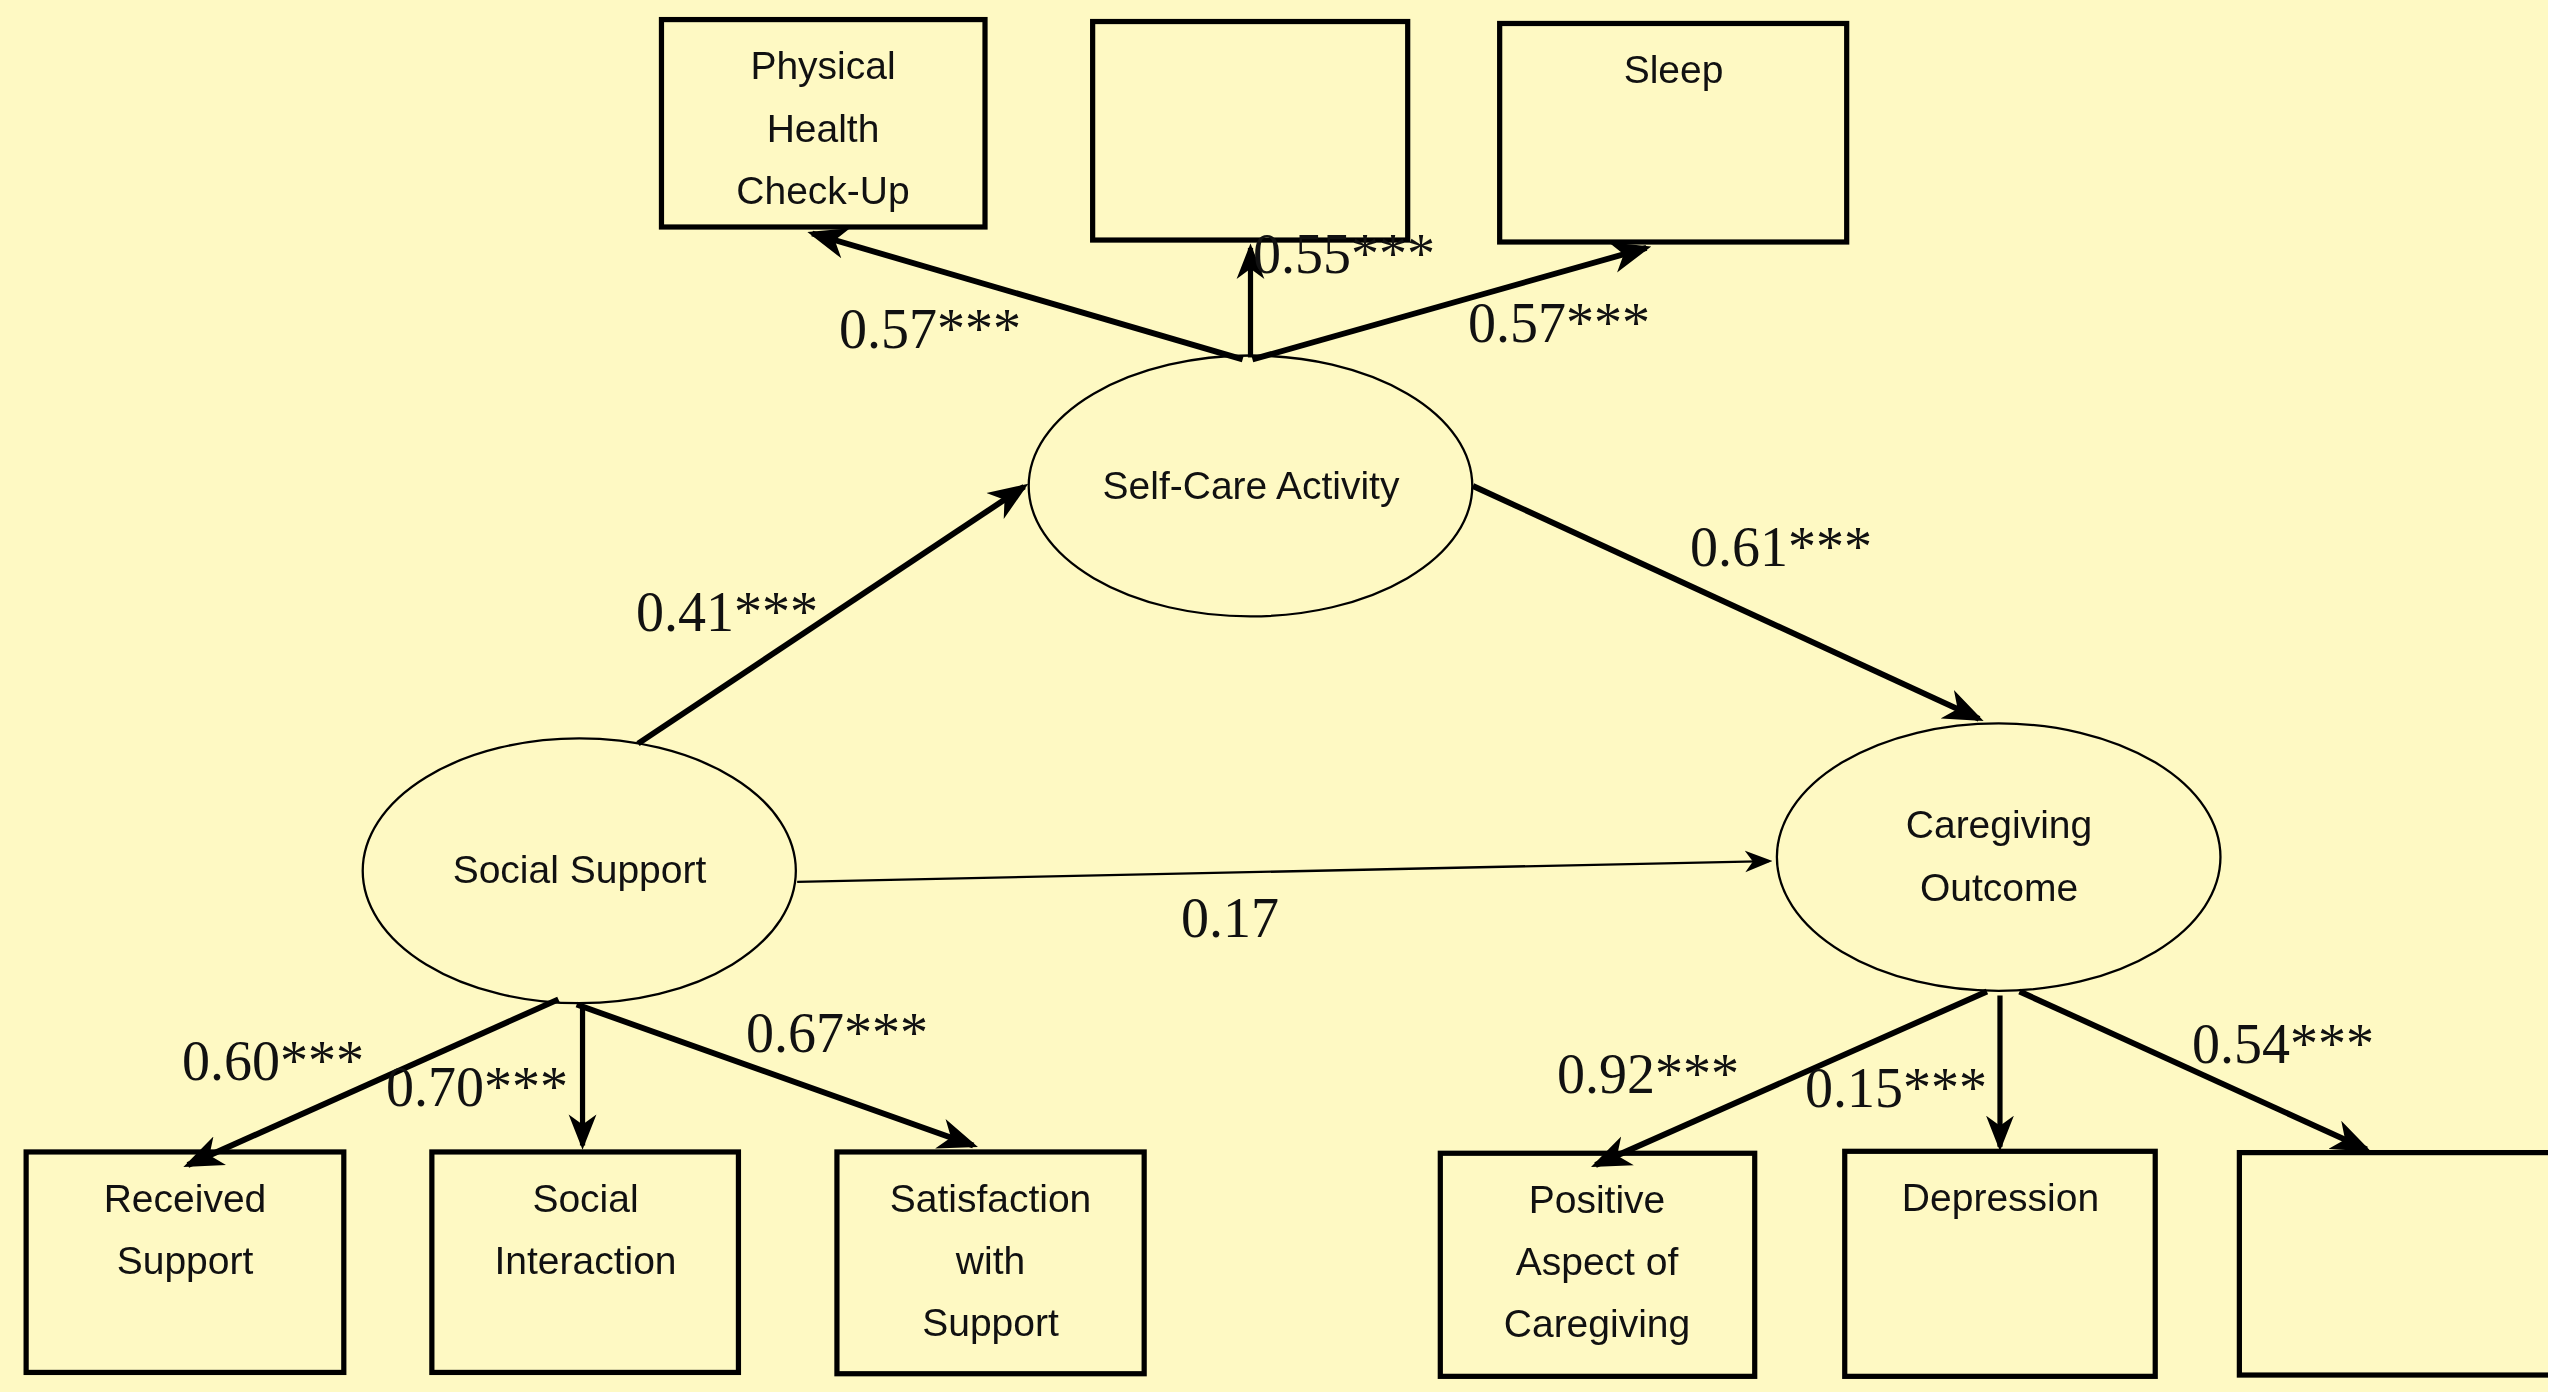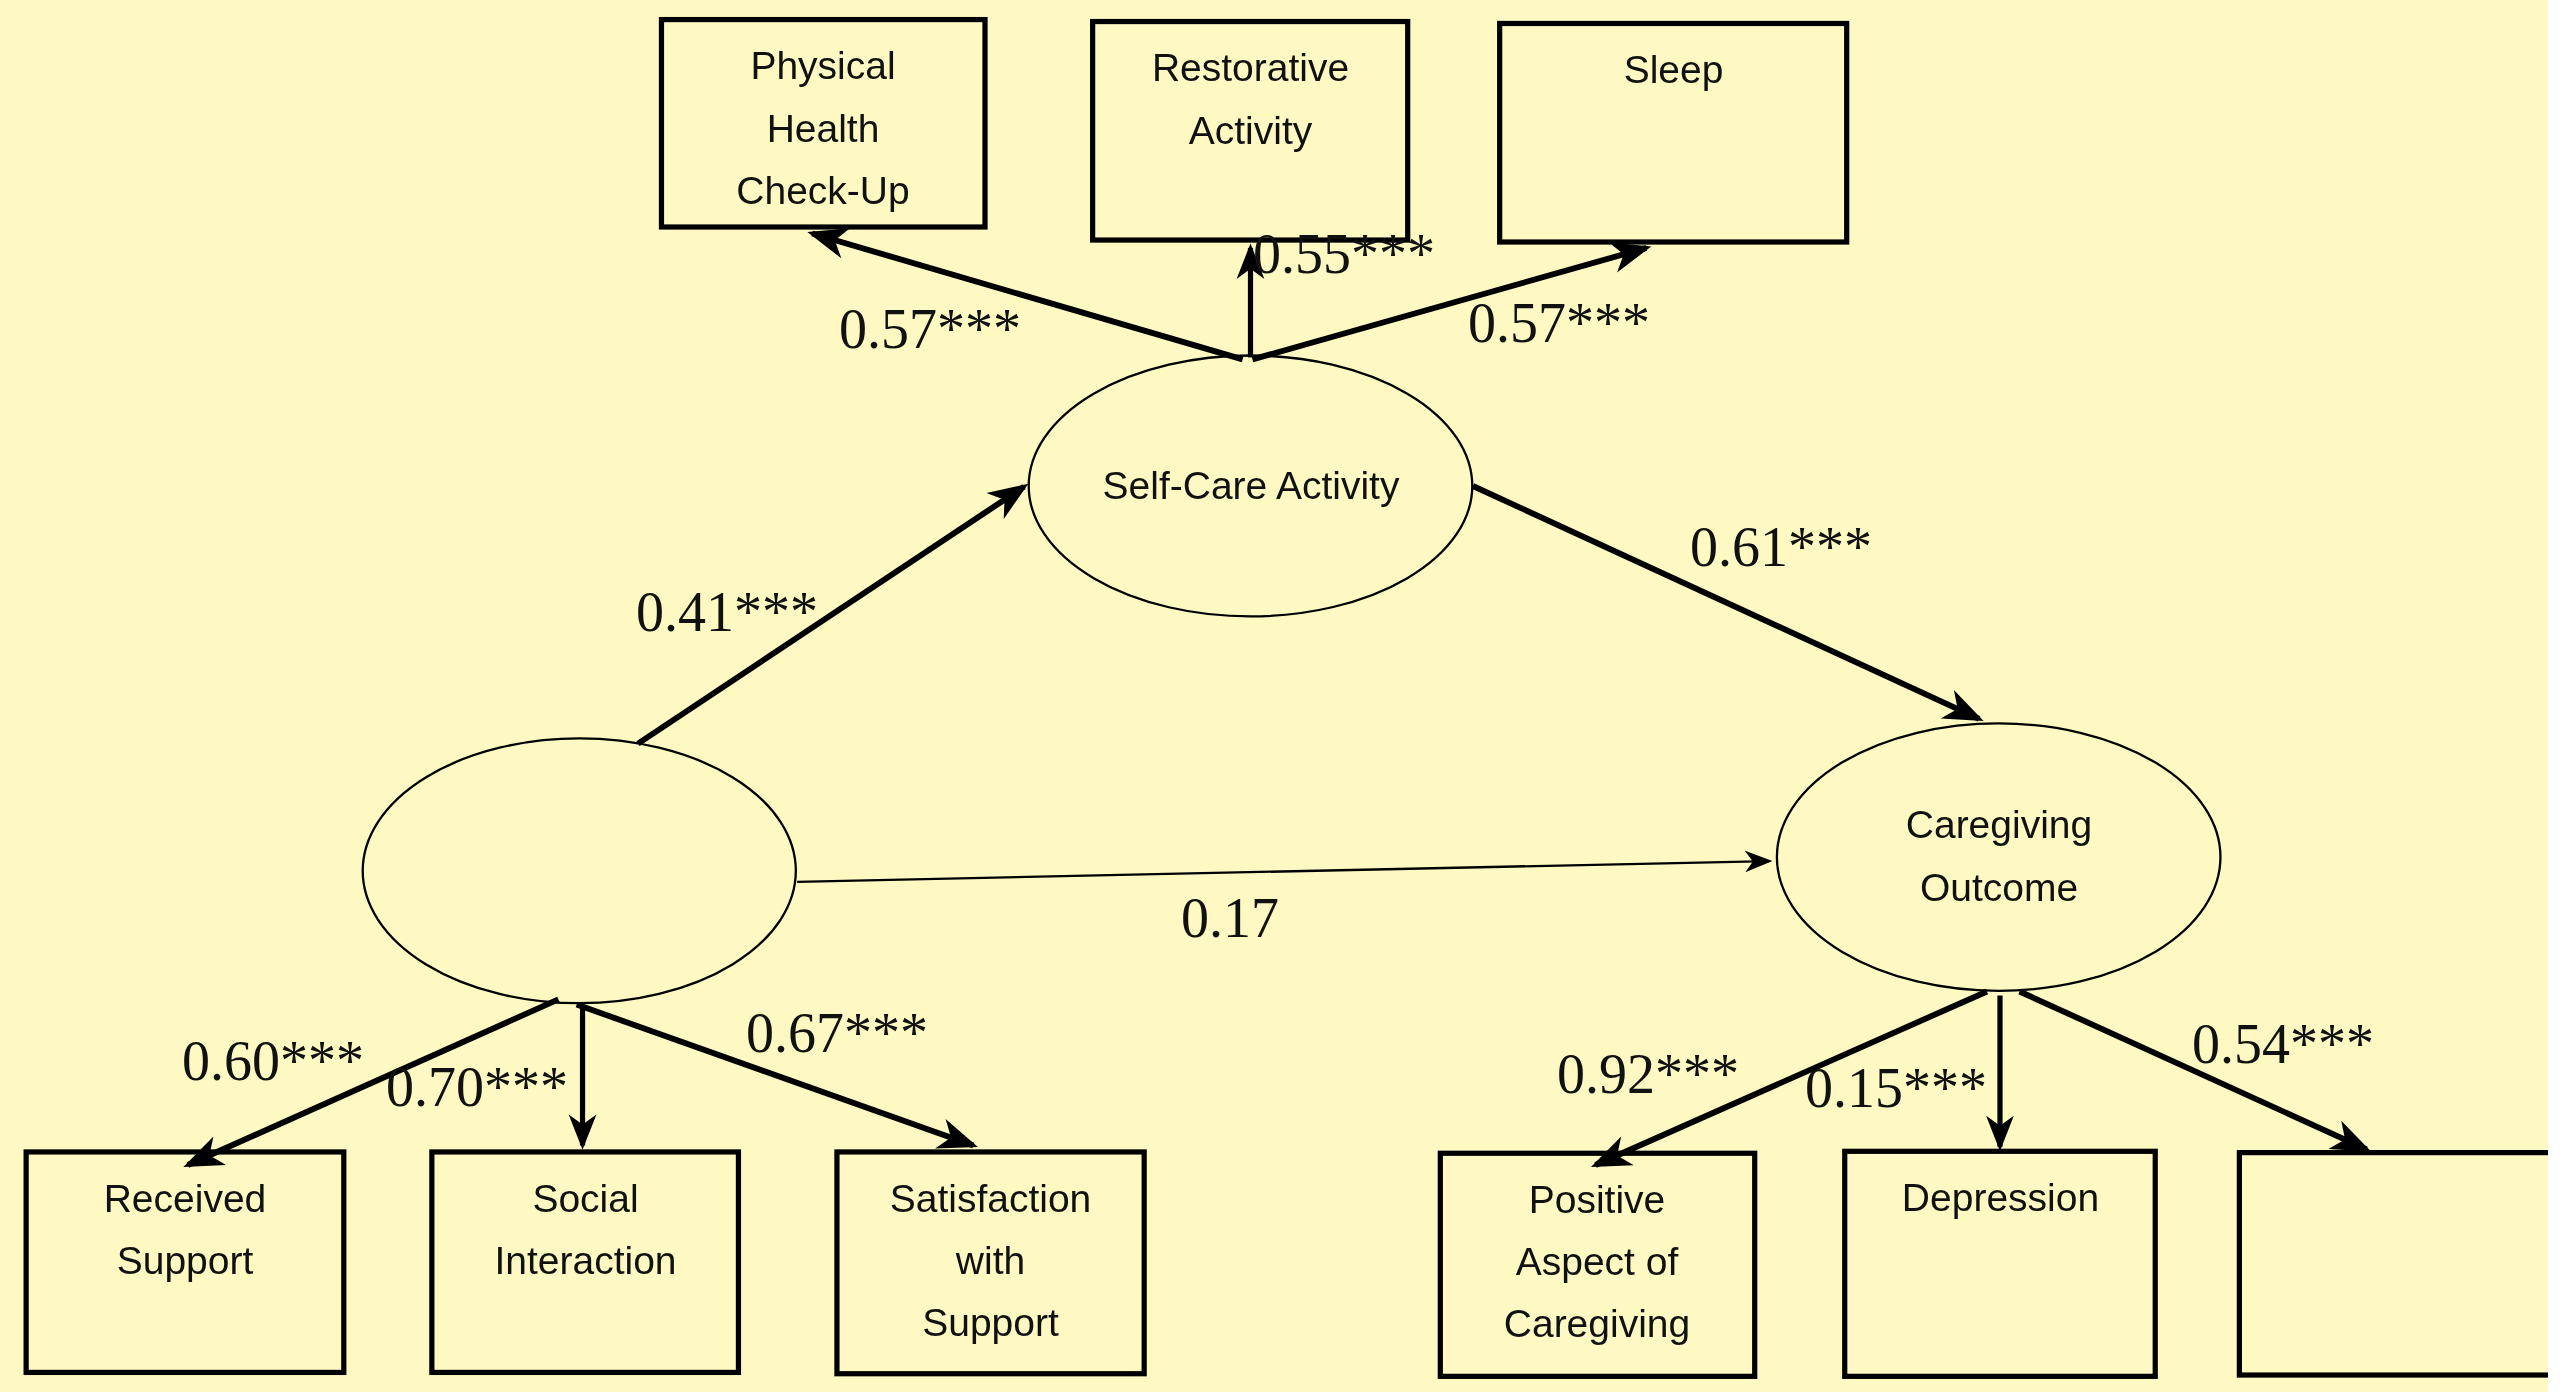--- a/index.html
+++ b/index.html
@@ -74,36 +74,35 @@
     <line x1="893" y1="1542" x2="893" y2="1756" stroke="#000" stroke-width="8" marker-end="url(#ah)"></line>
     <line x1="884" y1="1540" x2="1492" y2="1756" stroke="#000" stroke-width="9" marker-end="url(#ah)"></line>
     <line x1="3046" y1="1520" x2="2446" y2="1786" stroke="#000" stroke-width="9" marker-end="url(#ah)"></line>
     <line x1="3066" y1="1526" x2="3066" y2="1758" stroke="#000" stroke-width="8" marker-end="url(#ah)"></line>
     <line x1="3096" y1="1520" x2="3628" y2="1762" stroke="#000" stroke-width="9" marker-end="url(#ah)"></line>
   </svg>
 
   <div class="nlabel" style="left:661px;top:19.6px;width:324px;height:207px">Physical
 Health
 Check-Up</div>
-  <div class="nlabel" style="left:1093px;top:21.5px;width:315px;height:219px">Restorative
-Activity</div>
   <div class="nlabel" style="left:1500px;top:23.5px;width:347px;height:219px">Sleep</div>
   <div class="nlabel" style="left:26px;top:1152px;width:318px;height:220px">Received
 Support</div>
   <div class="nlabel" style="left:432px;top:1152px;width:307px;height:220px">Social
 Interaction</div>
   <div class="nlabel" style="left:837px;top:1152px;width:307px;height:222px">Satisfaction
 with
 Support</div>
   <div class="nlabel" style="left:1440px;top:1153px;width:314px;height:223px">Positive
 Aspect of
 Caregiving</div>
   <div class="nlabel" style="left:1845px;top:1151px;width:311px;height:225px">Depression</div>
 
   <div class="nlabel center" style="left:1029px;top:356px;width:444px;height:261px">Self-Care Activity</div>
+  <div class="nlabel center" style="left:363px;top:738px;width:433px;height:265px">Social Support</div>
   <div class="nlabel center" style="left:1777px;top:723px;width:444px;height:267px">Caregiving
 Outcome</div>
 
   <div class="coef" style="left:930px;top:329px">0.57***</div>
   <div class="coef" style="left:1344px;top:254px">0.55***</div>
   <div class="coef" style="left:1559px;top:323px">0.57***</div>
   <div class="coef" style="left:727px;top:612px">0.41***</div>
   <div class="coef" style="left:1781px;top:547px">0.61***</div>
   <div class="coef" style="left:1230px;top:918px">0.17</div>
   <div class="coef" style="left:273px;top:1061px">0.60***</div>

